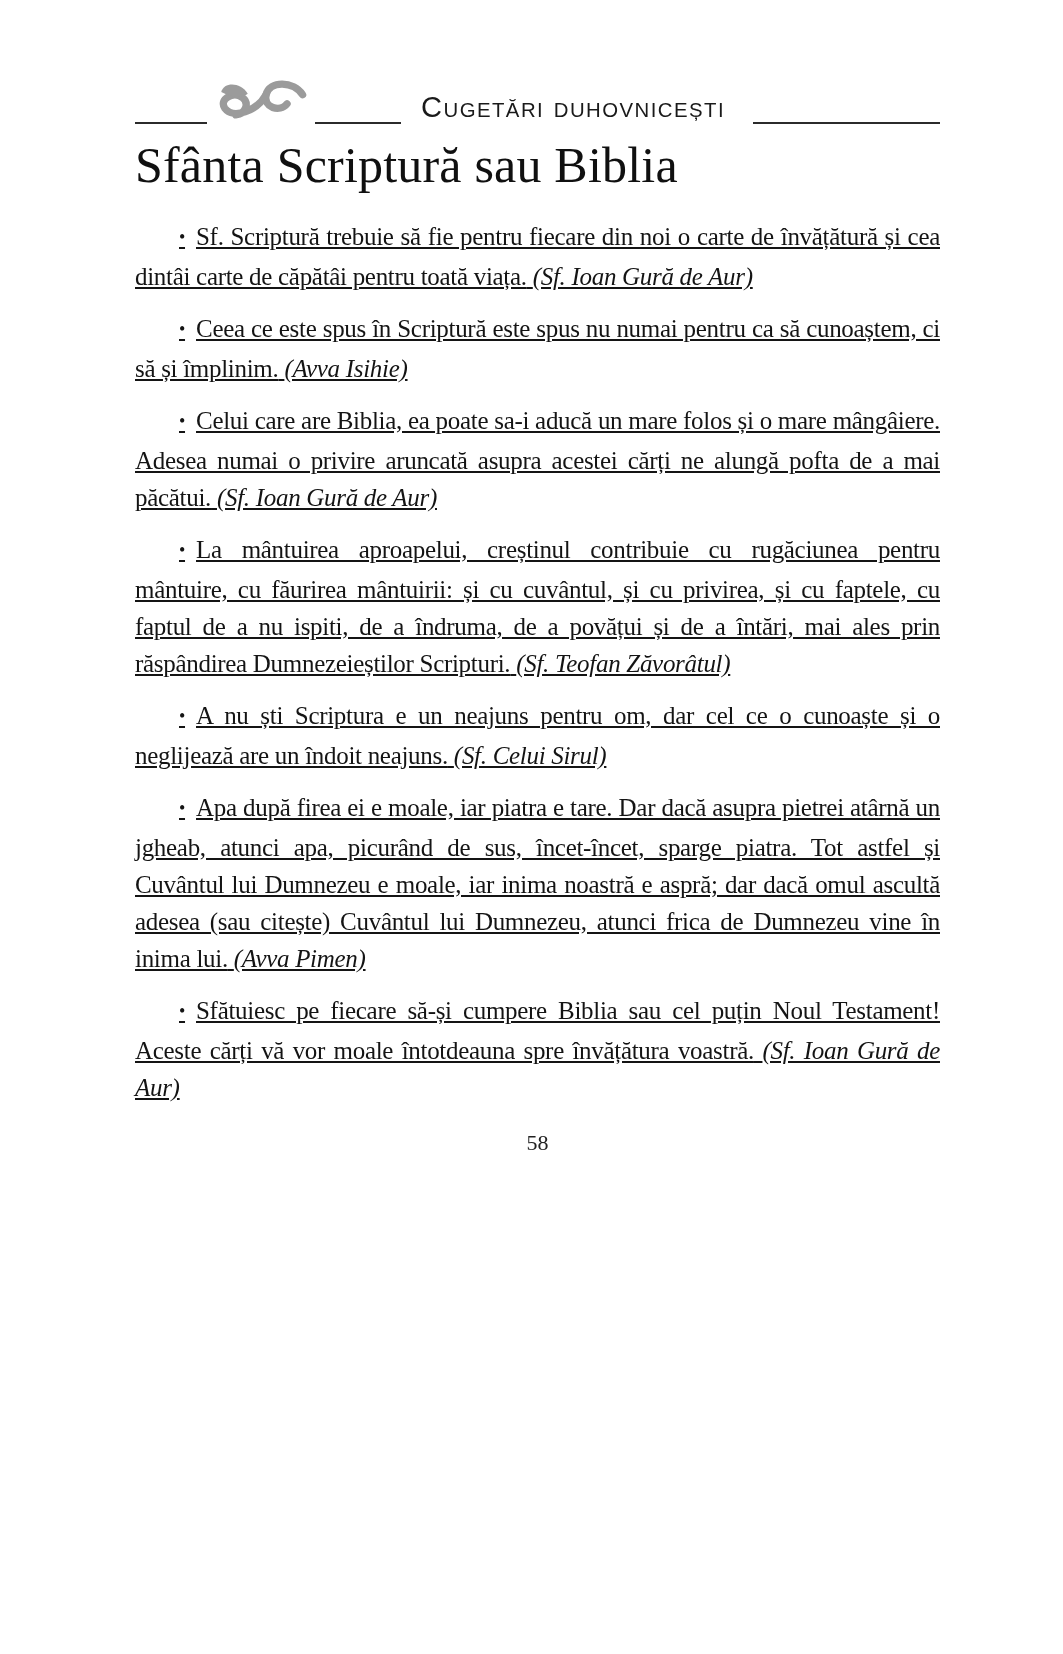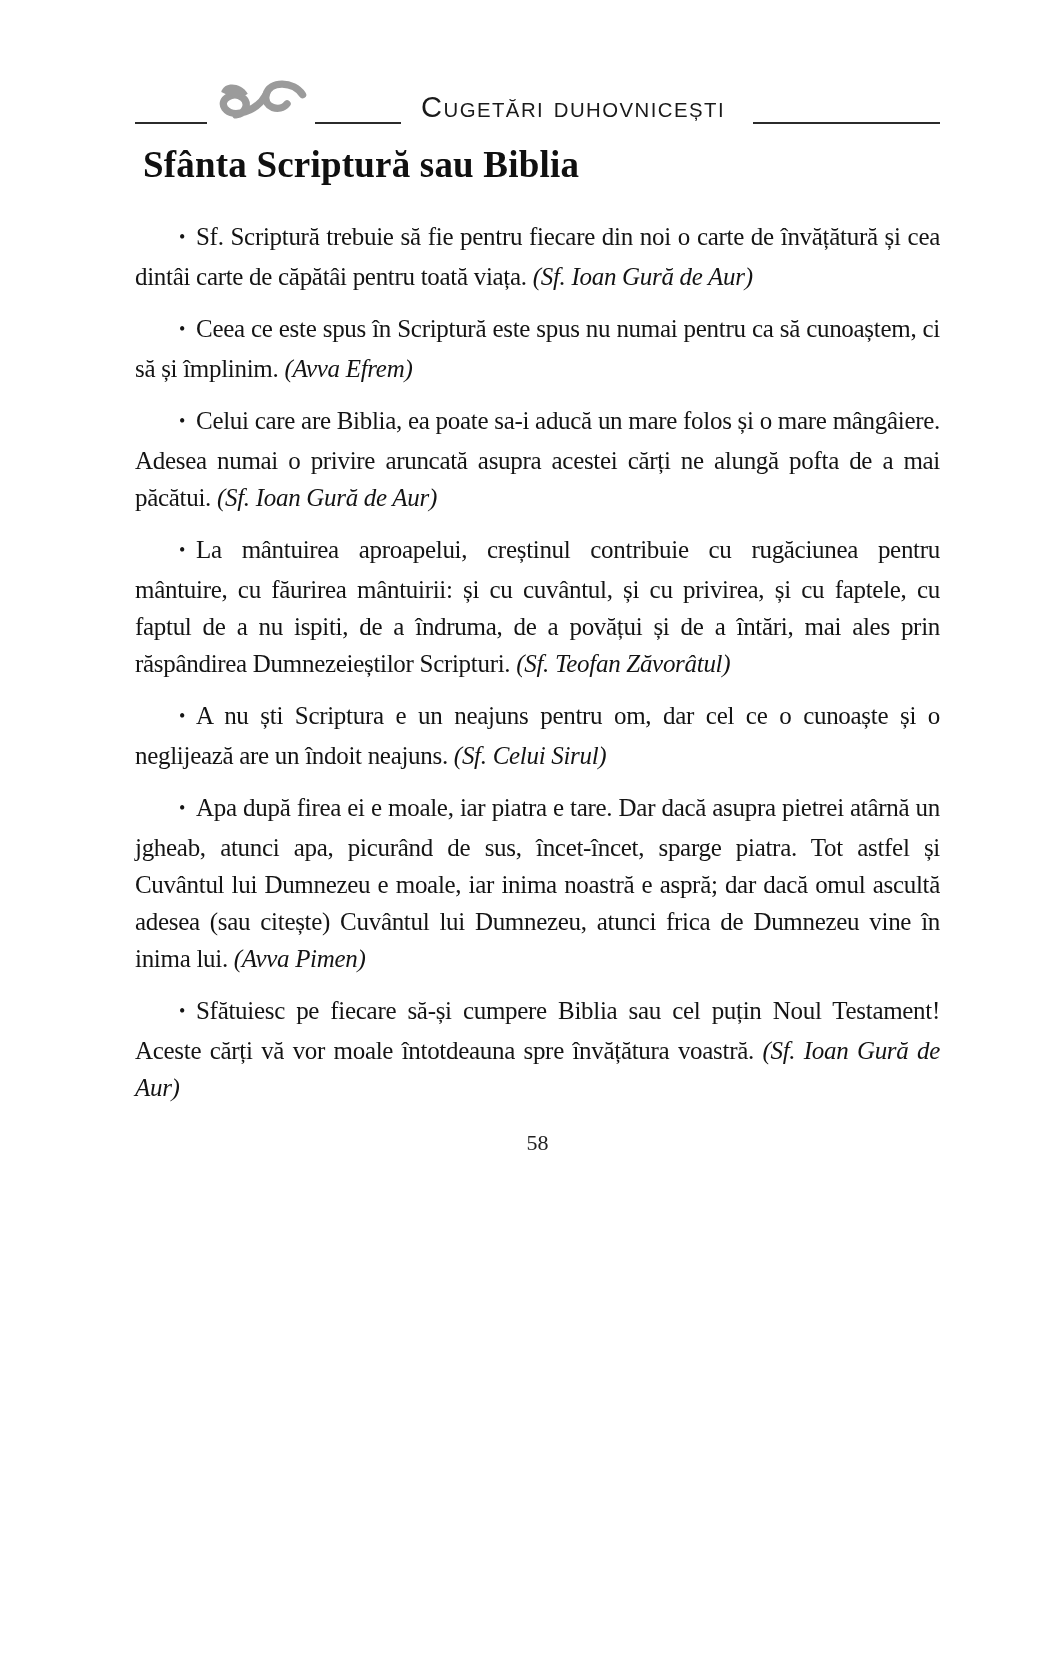--- a/index.html
+++ b/index.html
@@ -49,35 +49,36 @@
     color: #1a1a1a;
     margin: 0 18px 0 20px;
     white-space: nowrap;
     flex: 0 0 auto;
     transform: scaleX(0.97);
     transform-origin: left center;
   }
   
   h1.chapter-heading {
     font-family: "Liberation Serif", serif;
-    font-weight: 700;
-    font-size: 37px;
+    font-weight: 400;
+    font-size: 50px;
     line-height: 46px;
-    margin: 18px 0 0 8px;
+    margin: 18px 0 0 0;
     letter-spacing: 0.2px;
     color: #101010;
   }
   
   .content {
     margin-top: 30px;
     width: 805px;
     font-size: 25px;
     line-height: 37px;
     letter-spacing: -0.3px;
     text-align: justify;
+    text-decoration: underline;
   }
   p.para {
     margin: 0 0 15px 0;
     text-indent: 44px;
   }
   .bullet {
     font-size: 0.72em;
     padding-right: 11px;
     position: relative;
     top: -2px;
@@ -115,21 +116,21 @@
     <span class="rule rule-c"></span>
   </div>
 
   <h1 class="chapter-heading">Sfânta Scriptură sau Biblia</h1>
 
   <div class="content">
 
     <p class="para"><span class="bullet">•</span><span>Sf. Scriptură trebuie să fie pentru fiecare din noi o carte de în­vățătură și cea dintâi carte de căpătâi pentru toată viața.</span> <span class="attr">(Sf. Ioan Gură de Aur)</span></p>
 
 
-    <p class="para"><span class="bullet">•</span><span>Ceea ce este spus în Scriptură este spus nu numai pentru ca să cunoaștem, ci să și împlinim.</span> <span class="attr">(Avva Efrem)</span></p>
+    <p class="para"><span class="bullet">•</span><span>Ceea ce este spus în Scriptură este spus nu numai pentru ca să cunoaștem, ci să și împlinim.</span> <span class="attr">(Avva Isihie)</span></p>
 
     <p class="para"><span class="bullet">•</span><span>Celui care are Biblia, ea poate sa-i aducă un mare folos și o mare mângâiere. Adesea numai o privire aruncată asupra acestei cărți ne alungă pofta de a mai păcătui.</span> <span class="attr">(Sf. Ioan Gură de Aur)</span></p>
 
     <p class="para"><span class="bullet">•</span><span>La mântuirea aproapelui, creștinul contribuie cu rugăciunea pentru mântuire, cu făurirea mântuirii: și cu cuvântul, și cu pri­virea, și cu faptele, cu faptul de a nu ispiti, de a îndruma, de a povățui și de a întări, mai ales prin răspândirea Dumnezeieștilor Scripturi.</span> <span class="attr">(Sf. Teofan Zăvorâtul)</span></p>
 
     <p class="para"><span class="bullet">•</span><span>A nu ști Scriptura e un neajuns pentru om, dar cel ce o cu­noaște și o neglijează are un îndoit neajuns.</span> <span class="attr">(Sf. Celui Sirul)</span></p>
 
 
     <p class="para"><span class="bullet">•</span><span>Apa după firea ei e moale, iar piatra e tare. Dar dacă asupra pietrei atârnă un jgheab, atunci apa, picurând de sus, încet-încet, sparge piatra. Tot astfel și Cuvântul lui Dumnezeu e moale, iar inima noastră e aspră; dar dacă omul ascultă adesea (sau citește) Cuvântul lui Dumnezeu, atunci frica de Dumnezeu vine în inima lui.</span> <span class="attr">(Avva Pimen)</span></p>
 

